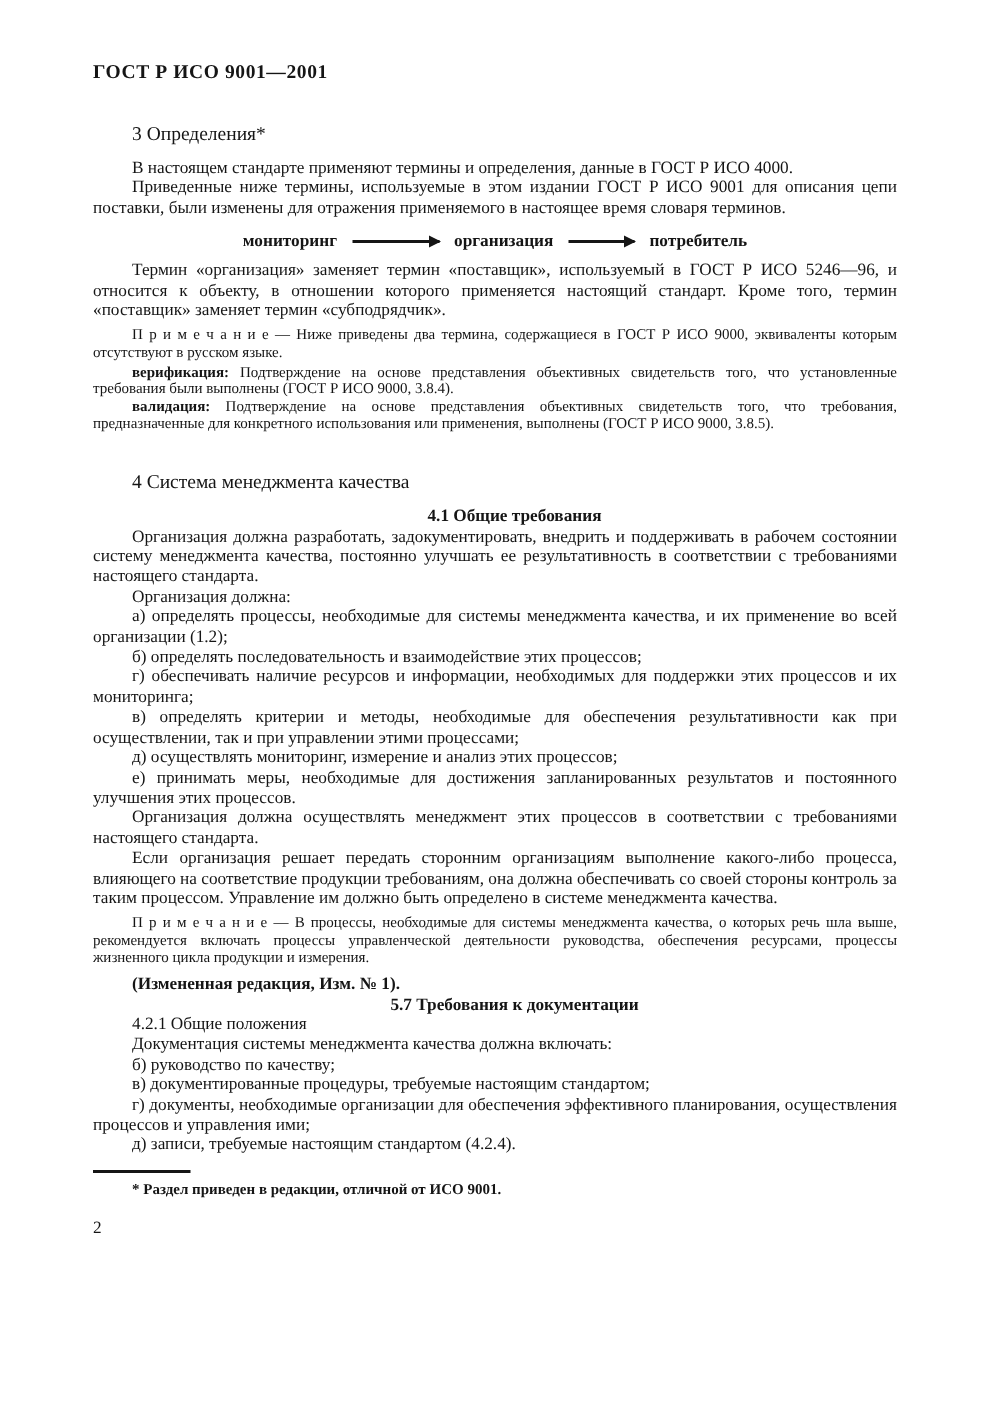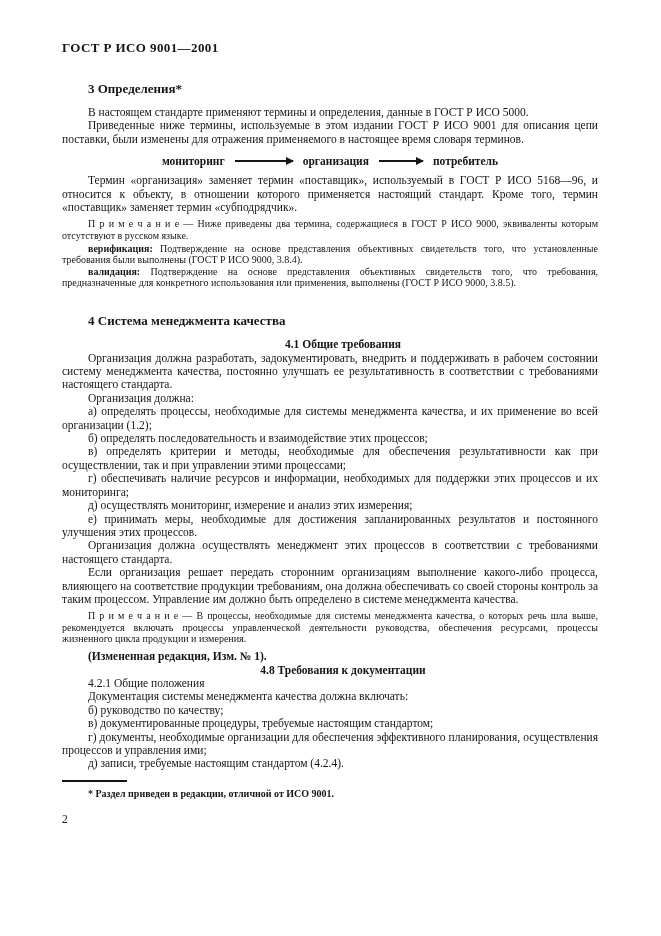--- a/index.html
+++ b/index.html
@@ -18,21 +18,21 @@
     padding: 40px 63px 0 62px;
     overflow: hidden;
   }
   .doc-header {
     font-weight: bold;
     font-size: 13px;
     letter-spacing: 0.4px;
     margin: 0;
   }
   .h-section {
-    font-weight: bold;
+    font-weight: normal;
     font-size: 13px;
     margin: 25px 0 9px 0;
     padding-left: 26px;
   }
   .h-sub {
     font-weight: bold;
     font-size: 11.5px;
     margin: 0;
     padding-left: 26px;
     line-height: 13.4px;
@@ -125,61 +125,61 @@
 </style>
 </head>
 <body>
 
 <div class="page">
 
   <p class="doc-header">ГОСТ Р ИСО 9001—2001</p>
 
   <div class="h-section">3 Определения*</div>
 
-  <p class="body">В настоящем стандарте применяют термины и определения, данные в ГОСТ Р ИСО 5000.</p>
+  <p class="body">В настоящем стандарте применяют термины и определения, данные в ГОСТ Р ИСО 4000.</p>
   <p class="body">Приведенные ниже термины, используемые в этом издании ГОСТ Р ИСО 9001 для описания цепи поставки, были изменены для отражения применяемого в настоящее время словаря терминов.</p>
 
   <div class="diagram">
     <span class="label">мониторинг</span>
     <span class="arrow long"></span>
     <span class="label">организация</span>
     <span class="arrow short"></span>
     <span class="label">потребитель</span>
   </div>
 
-  <p class="body">Термин «организация» заменяет термин «поставщик», используемый в ГОСТ Р ИСО 5168—96, и относится к объекту, в отношении которого применяется настоящий стандарт. Кроме того, термин «поставщик» заменяет термин «субподрядчик».</p>
+  <p class="body">Термин «организация» заменяет термин «поставщик», используемый в ГОСТ Р ИСО 5246—96, и относится к объекту, в отношении которого применяется настоящий стандарт. Кроме того, термин «поставщик» заменяет термин «субподрядчик».</p>
 
   <p class="note">П р и м е ч а н и е — Ниже приведены два термина, содержащиеся в ГОСТ Р ИСО 9000, эквиваленты которым отсутствуют в русском языке.</p>
 
   <p class="term"><span class="term-name">верификация:</span><span> Подтверждение на основе представления объективных свидетельств того, что установленные требования были выполнены (ГОСТ Р ИСО 9000, 3.8.4).</span></p>
   <p class="term"><span class="term-name">валидация:</span><span> Подтверждение на основе представления объективных свидетельств того, что требования, предназначенные для конкретного использования или применения, выполнены (ГОСТ Р ИСО 9000, 3.8.5).</span></p>
 
   <div class="h-section">4 Система менеджмента качества</div>
 
   <div class="h-sub">4.1 Общие требования</div>
 
   <p class="body">Организация должна разработать, задокументировать, внедрить и поддерживать в рабочем состоянии систему менеджмента качества, постоянно улучшать ее результативность в соответствии с требованиями настоящего стандарта.</p>
   <p class="body">Организация должна:</p>
 
   <p class="body">а) определять процессы, необходимые для системы менеджмента качества, и их применение во всей организации (1.2);</p>
   <p class="body">б) определять последовательность и взаимодействие этих процессов;</p>
+  <p class="body">г) обеспечивать наличие ресурсов и информации, необходимых для поддержки этих процессов и их мониторинга;</p>
   <p class="body">в) определять критерии и методы, необходимые для обеспечения результативности как при осуществлении, так и при управлении этими процессами;</p>
-  <p class="body">г) обеспечивать наличие ресурсов и информации, необходимых для поддержки этих процессов и их мониторинга;</p>
-  <p class="body">д) осуществлять мониторинг, измерение и анализ этих измерения;</p>
+  <p class="body">д) осуществлять мониторинг, измерение и анализ этих процессов;</p>
   <p class="body">е) принимать меры, необходимые для достижения запланированных результатов и постоянного улучшения этих процессов.</p>
 
   <p class="body">Организация должна осуществлять менеджмент этих процессов в соответствии с требованиями настоящего стандарта.</p>
   <p class="body">Если организация решает передать сторонним организациям выполнение какого-либо процесса, влияющего на соответствие продукции требованиям, она должна обеспечивать со своей стороны контроль за таким процессом. Управление им должно быть определено в системе менеджмента качества.</p>
 
   <p class="note">П р и м е ч а н и е — В процессы, необходимые для системы менеджмента качества, о которых речь шла выше, рекомендуется включать процессы управленческой деятельности руководства, обеспечения ресурсами, процессы жизненного цикла продукции и измерения.</p>
   <div class="gap-sm"></div>
 
   <p class="bold-line">(Измененная редакция, Изм. № 1).</p>
 
-  <div class="h-sub">4.8 Требования к документации</div>
+  <div class="h-sub">5.7 Требования к документации</div>
   <p class="plain">4.2.1 Общие положения</p>
 
   <p class="body">Документация системы менеджмента качества должна включать:</p>
 
   <p class="body">б) руководство по качеству;</p>
   <p class="body">в) документированные процедуры, требуемые настоящим стандартом;</p>
   <p class="body">г) документы, необходимые организации для обеспечения эффективного планирования, осуществления процессов и управления ими;</p>
   <p class="body">д) записи, требуемые настоящим стандартом (4.2.4).</p>
 
   <div class="footnote-block">

